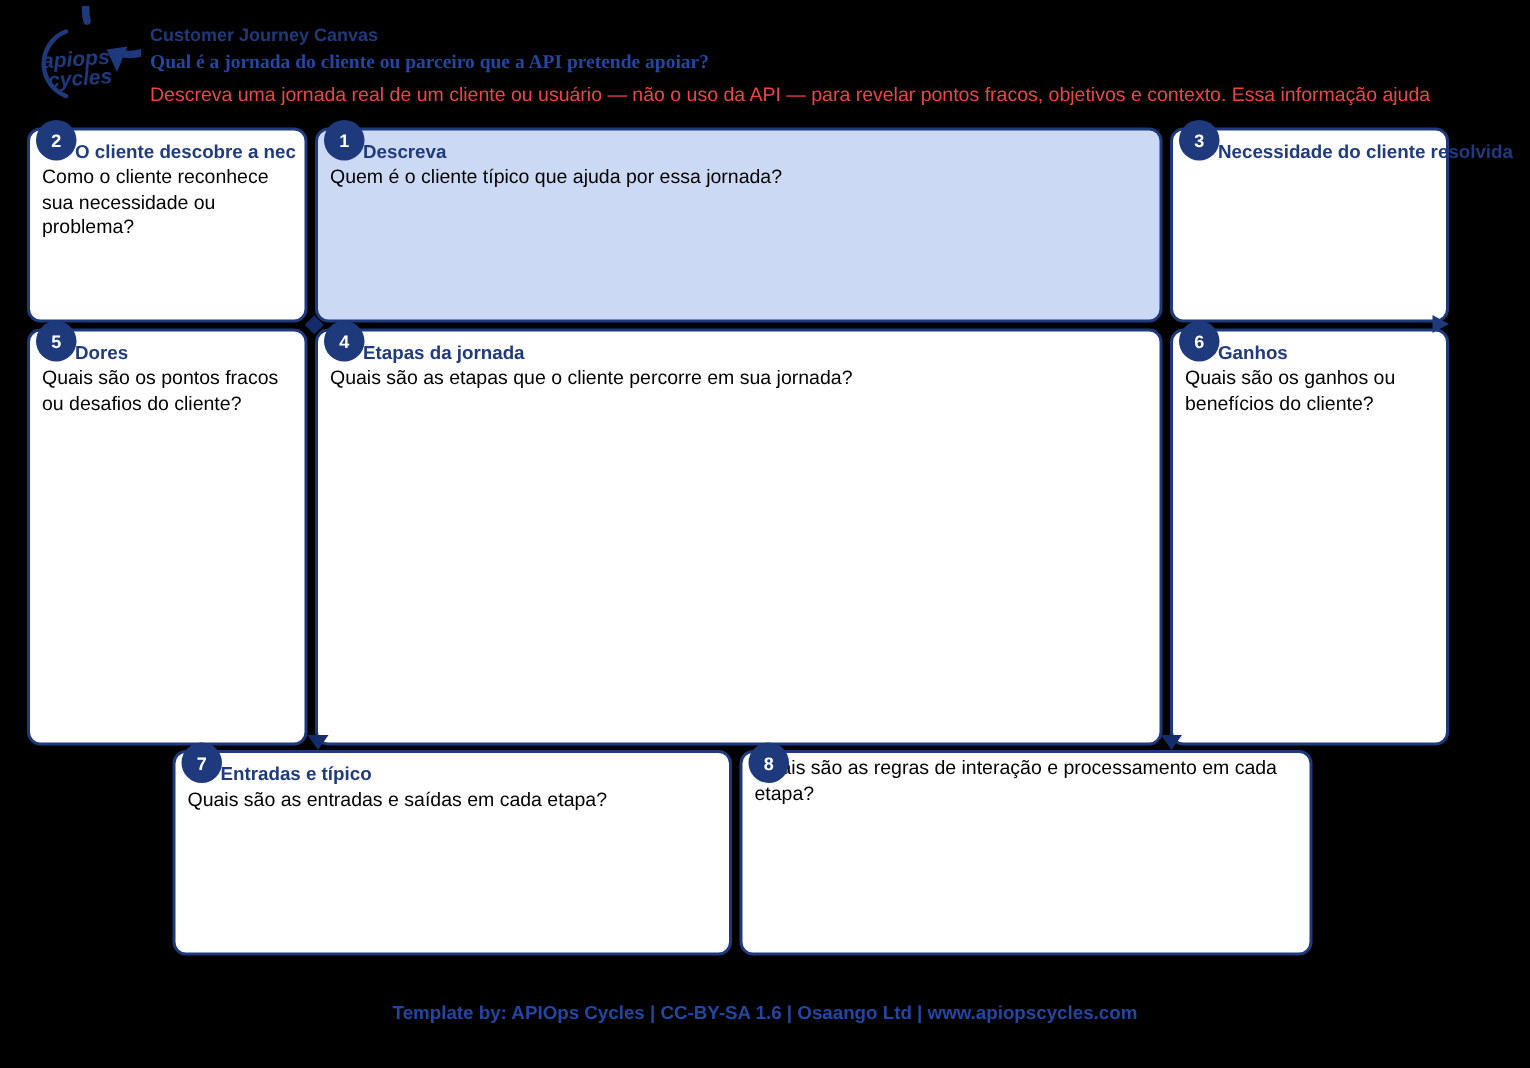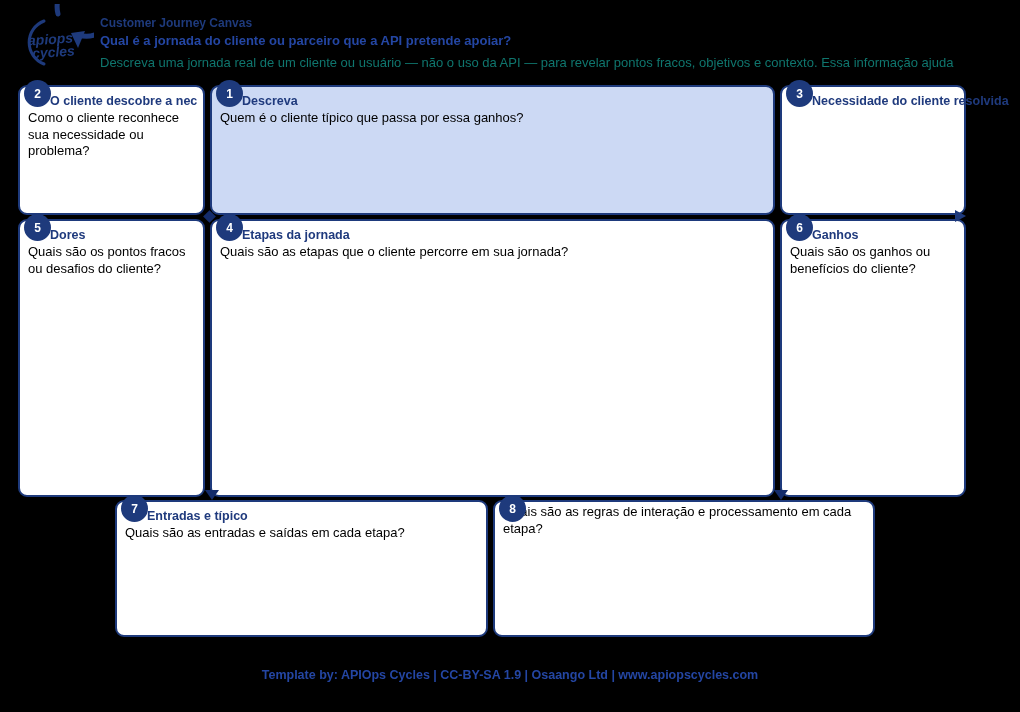--- a/index.html
+++ b/index.html
@@ -3,22 +3,22 @@
 <meta charset="utf-8">
 <style>
   html,body{margin:0;padding:0;background:#000;}
   #canvas-root{
     position:relative;width:1020px;height:712px;background:#000;
     font-family:"Liberation Sans", sans-serif;overflow:hidden;
   }
   
   .logo{position:absolute;left:8px;top:4px;width:86px;height:72px;}
   .hdr-eyebrow{position:absolute;left:100px;top:16px;font-size:12px;font-weight:bold;color:#1e3a7c;}
-  .hdr-title{position:absolute;left:100px;top:33px;font-size:13px;font-weight:bold;color:#2446a3;}
-  .hdr-subtitle{position:absolute;left:100px;top:55px;font-size:13px;color:#0f766e;white-space:nowrap;}
+  .hdr-title{position:absolute;left:100px;top:33px;font-size:13px;font-weight:bold;color:#2446a3;font-family:Liberation Serif, serif;}
+  .hdr-subtitle{position:absolute;left:100px;top:55px;font-size:13px;color:#ef4444;white-space:nowrap;}
   
   .cbox{
     position:absolute;box-sizing:border-box;background:#fff;
     border:2px solid #1e3a7c;border-radius:9px;
   }
   .cbox.highlight{background:#ccd9f4;}
   .badge{
     position:absolute;left:4px;top:-7px;width:27px;height:27px;border-radius:50%;
     background:#1e3a7c;color:#fff;font-size:12px;font-weight:bold;
     display:flex;align-items:center;justify-content:center;
@@ -77,21 +77,21 @@
 
   <div class="cbox" id="box-2">
     <div class="badge">2</div>
     <div class="cbox-title clip">O cliente descobre a necessidade</div>
     <div class="cbox-prompt">Como o cliente reconhece sua necessidade ou problema?</div>
   </div>
 
   <div class="cbox highlight" id="box-1">
     <div class="badge">1</div>
     <div class="cbox-title">Descreva</div>
-    <div class="cbox-prompt">Quem é o cliente típico que passa por essa ganhos?</div>
+    <div class="cbox-prompt">Quem é o cliente típico que ajuda por essa jornada?</div>
   </div>
 
   <div class="cbox" id="box-3">
     <div class="badge">3</div>
     <div class="cbox-title spill">Necessidade do cliente resolvida</div>
   </div>
 
   <div class="cbox" id="box-5">
     <div class="badge">5</div>
     <div class="cbox-title">Dores</div>
@@ -119,15 +119,15 @@
   <div class="cbox" id="box-8">
     <div class="badge">8</div>
     <div class="cbox-prompt">Quais são as regras de interação e processamento em cada etapa?</div>
   </div>
 
   <div class="j-diamond"></div>
   <div class="j-right"></div>
   <div class="j-down" id="jd-left"></div>
   <div class="j-down" id="jd-right"></div>
 
-  <div class="footer">Template by: APIOps Cycles | CC-BY-SA 1.9 | Osaango Ltd | www.apiopscycles.com</div>
+  <div class="footer">Template by: APIOps Cycles | CC-BY-SA 1.6 | Osaango Ltd | www.apiopscycles.com</div>
 
 </div>
 
 </body></html>

